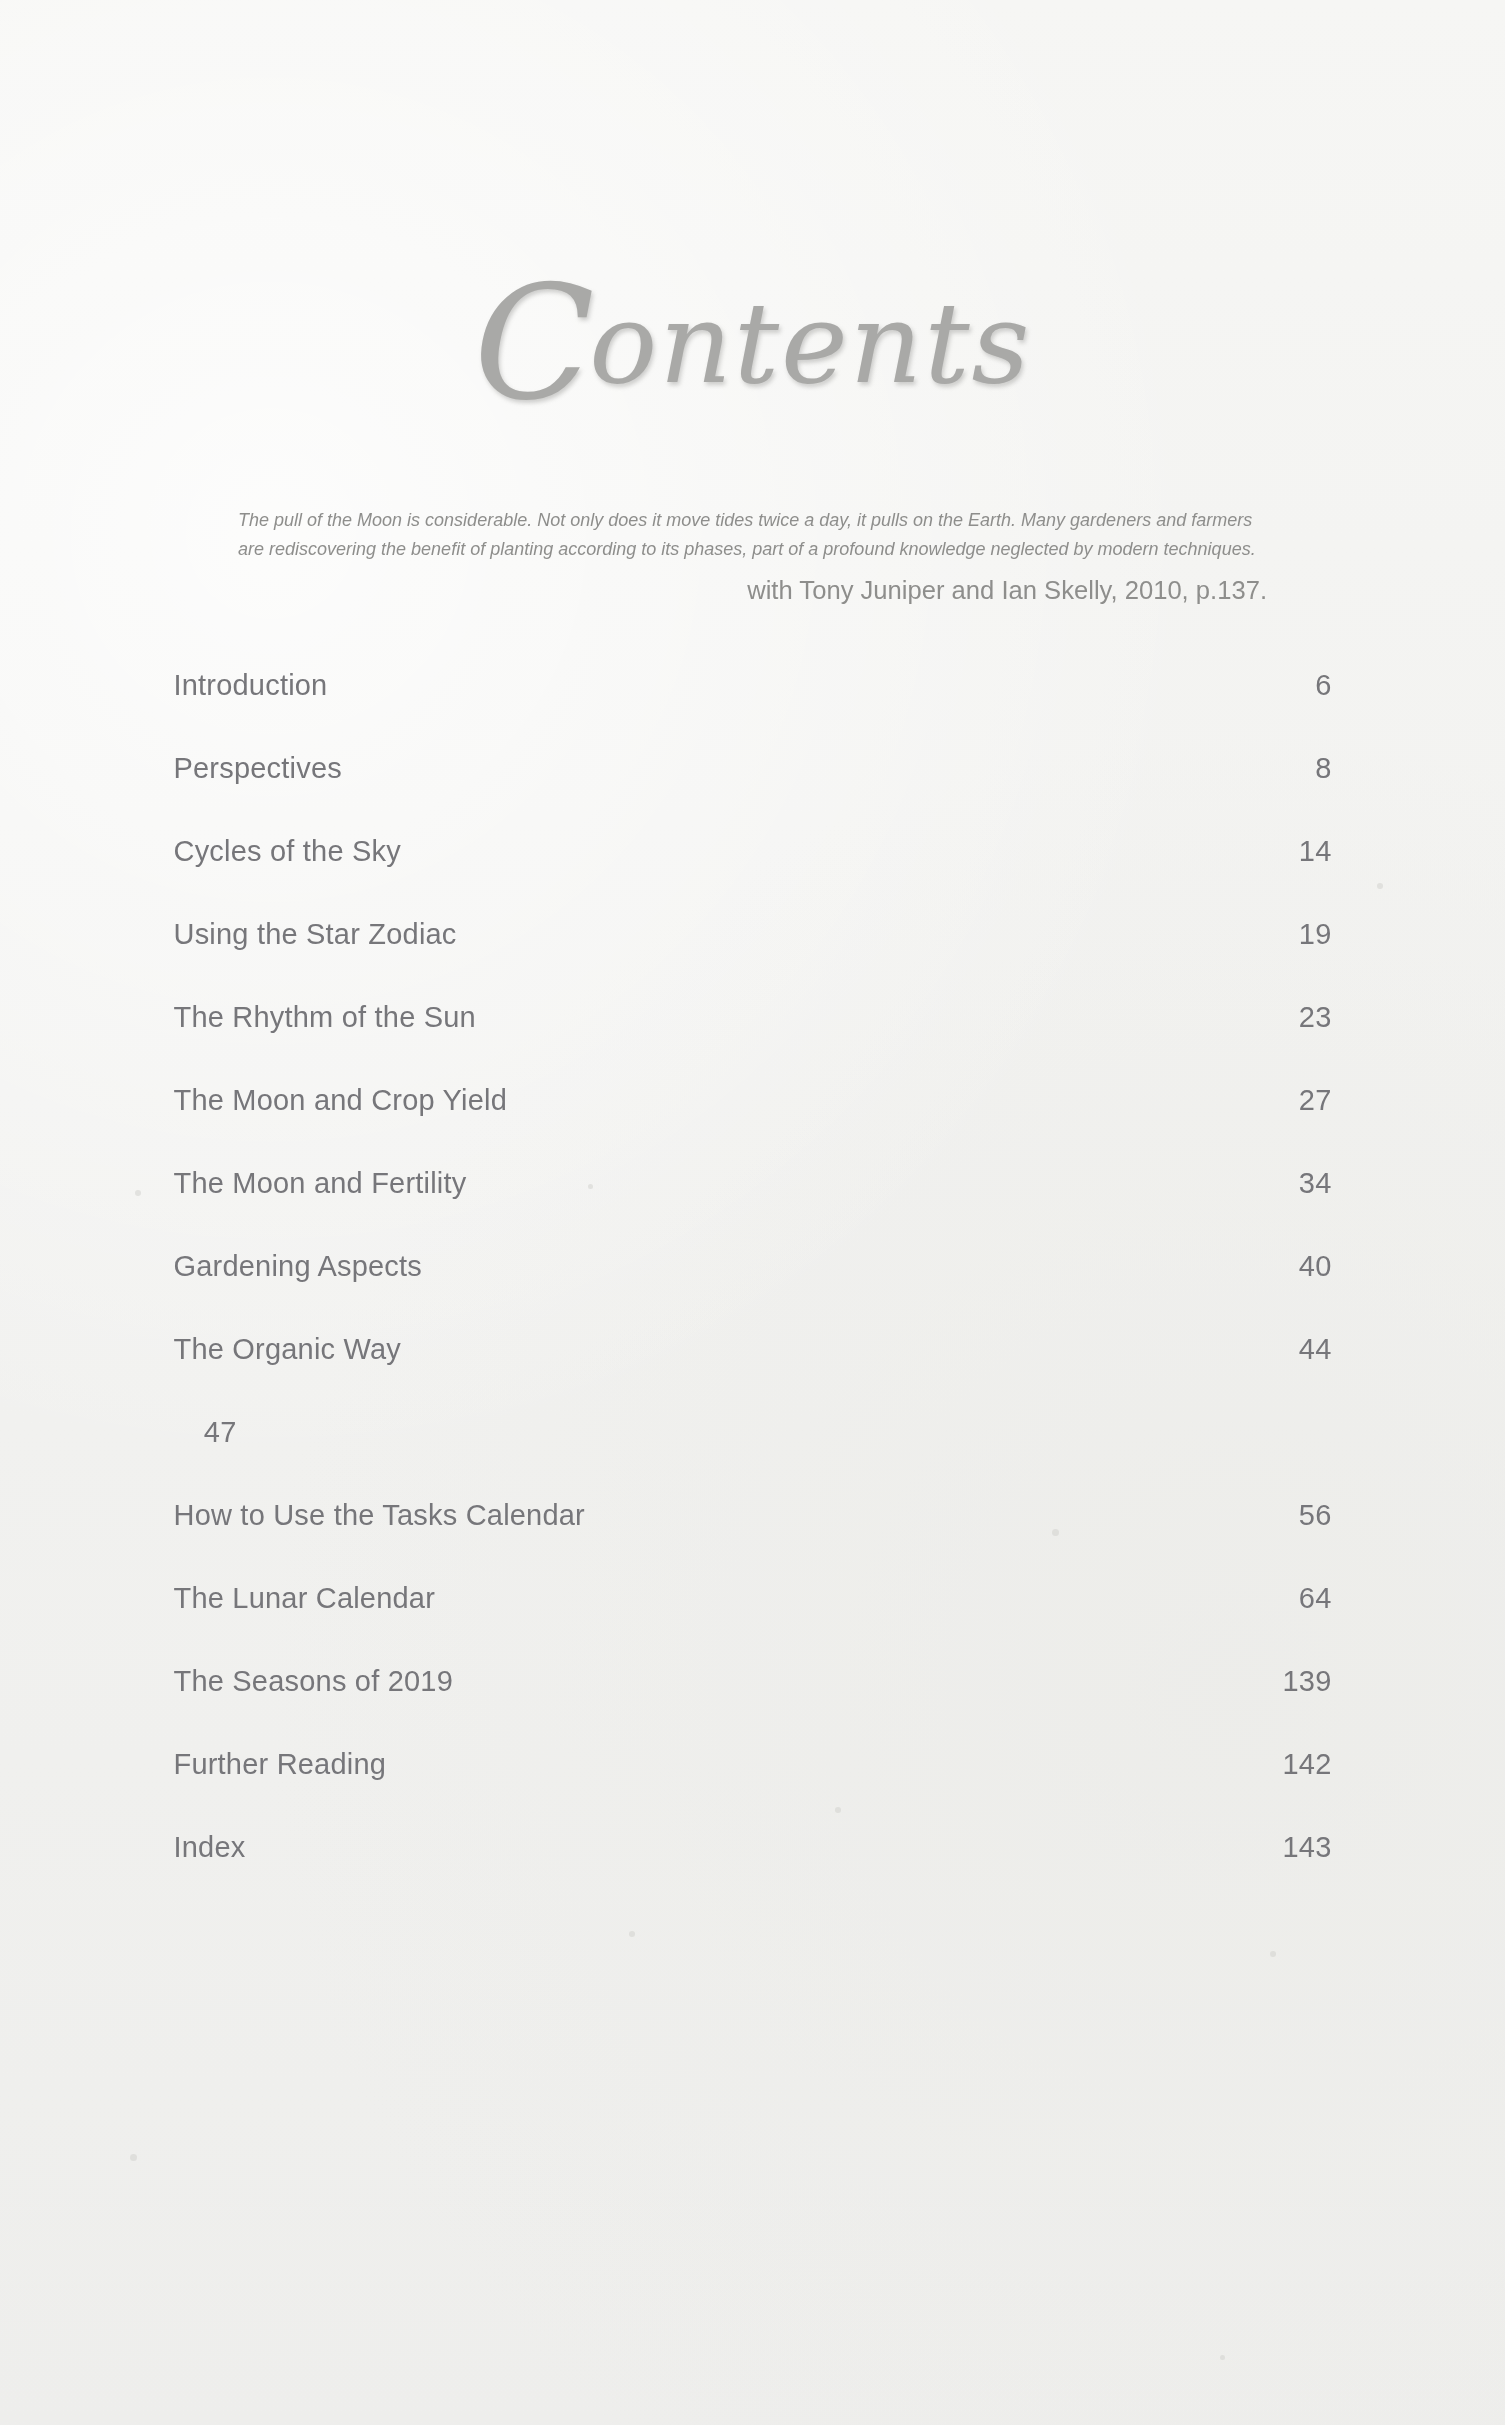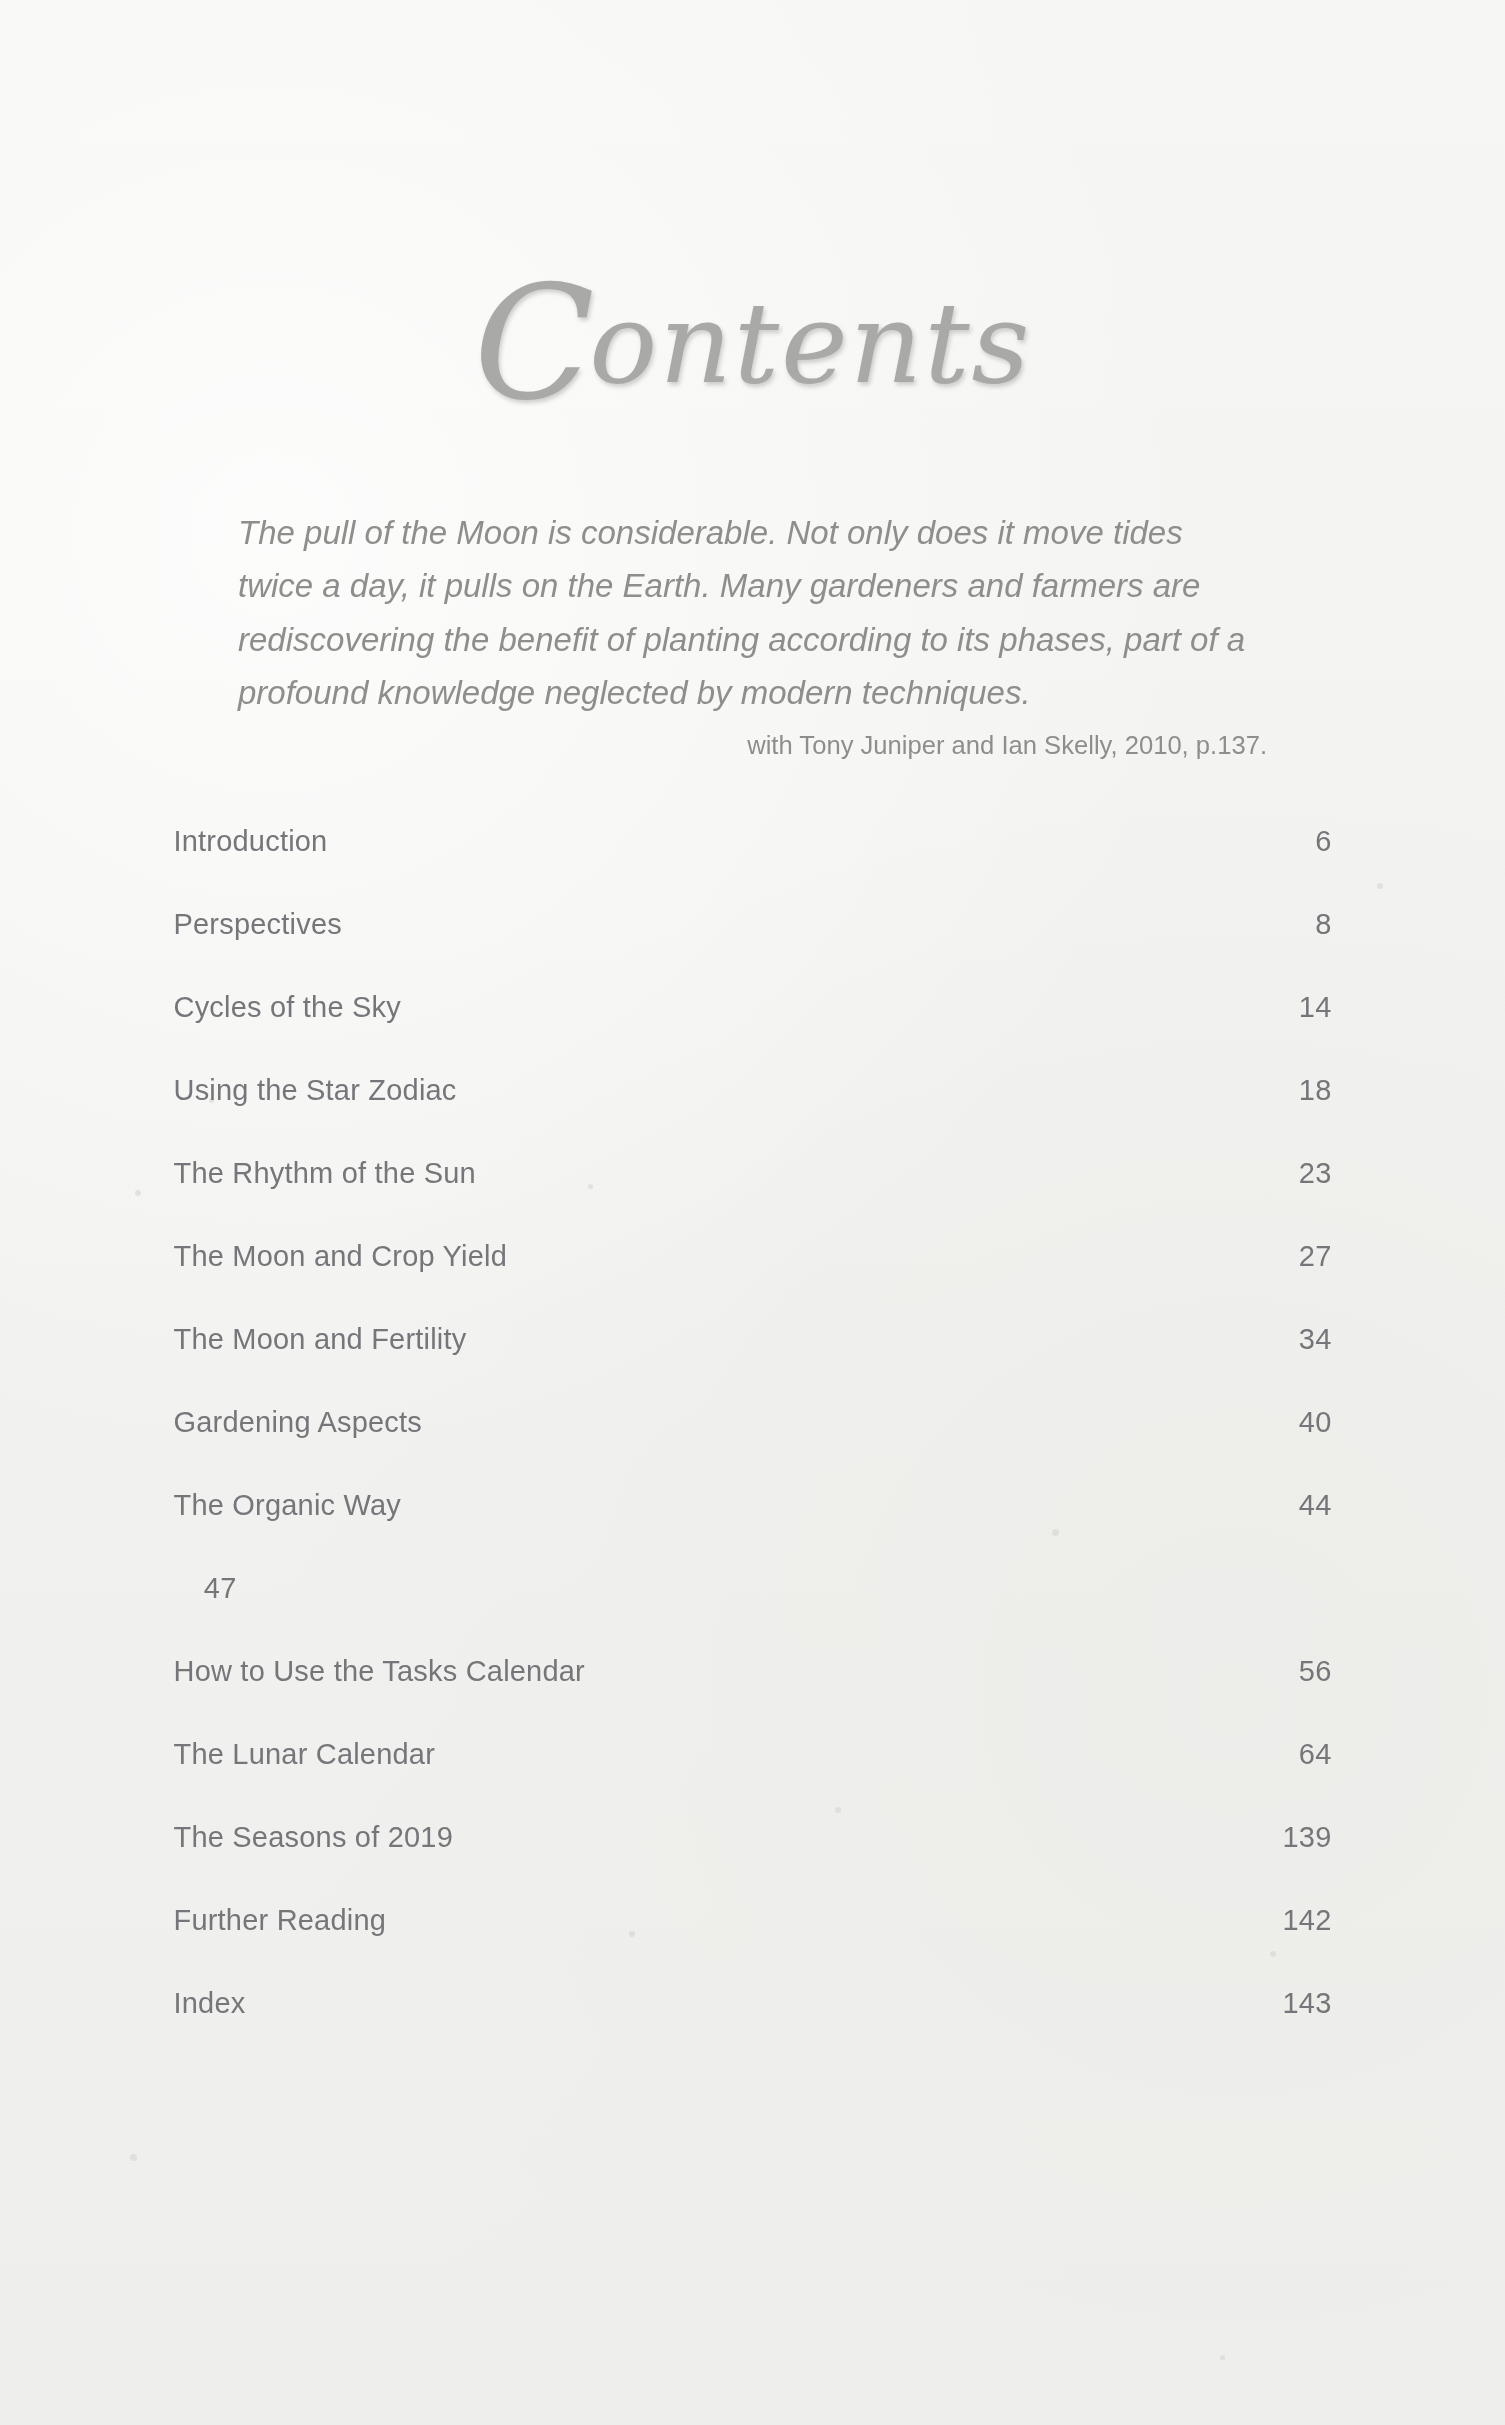--- a/index.html
+++ b/index.html
@@ -58,21 +58,21 @@
     top: 16px;
     letter-spacing: -5.4px;
   }
 
   
   .epigraph {
     width: 1029px;
     margin: 106px auto 0 auto;
     font-family: "Liberation Sans", sans-serif;
     font-style: italic;
-    font-size: 33px;
+    font-size: 18px;
     line-height: 1.62;
     color: #8e8e8c;
     text-align: left;
   }
   .attrib {
     width: 1029px;
     margin: 5.4px auto 0 auto;
     font-family: "Liberation Sans", sans-serif;
     font-size: 25.6px;
     line-height: 1.62;
@@ -145,21 +145,21 @@
       <span class="toc-page">8</span>
     </div>
 
     <div class="toc-row">
       <span class="toc-label">Cycles of the Sky</span>
       <span class="toc-page">14</span>
     </div>
 
     <div class="toc-row">
       <span class="toc-label">Using the Star Zodiac</span>
-      <span class="toc-page">18</span>
+      <span class="toc-page">19</span>
     </div>
 
     <div class="toc-row">
       <span class="toc-label">The Rhythm of the Sun</span>
       <span class="toc-page">23</span>
     </div>
 
     <div class="toc-row">
       <span class="toc-label">The Moon and Crop Yield</span>
       <span class="toc-page">27</span>

